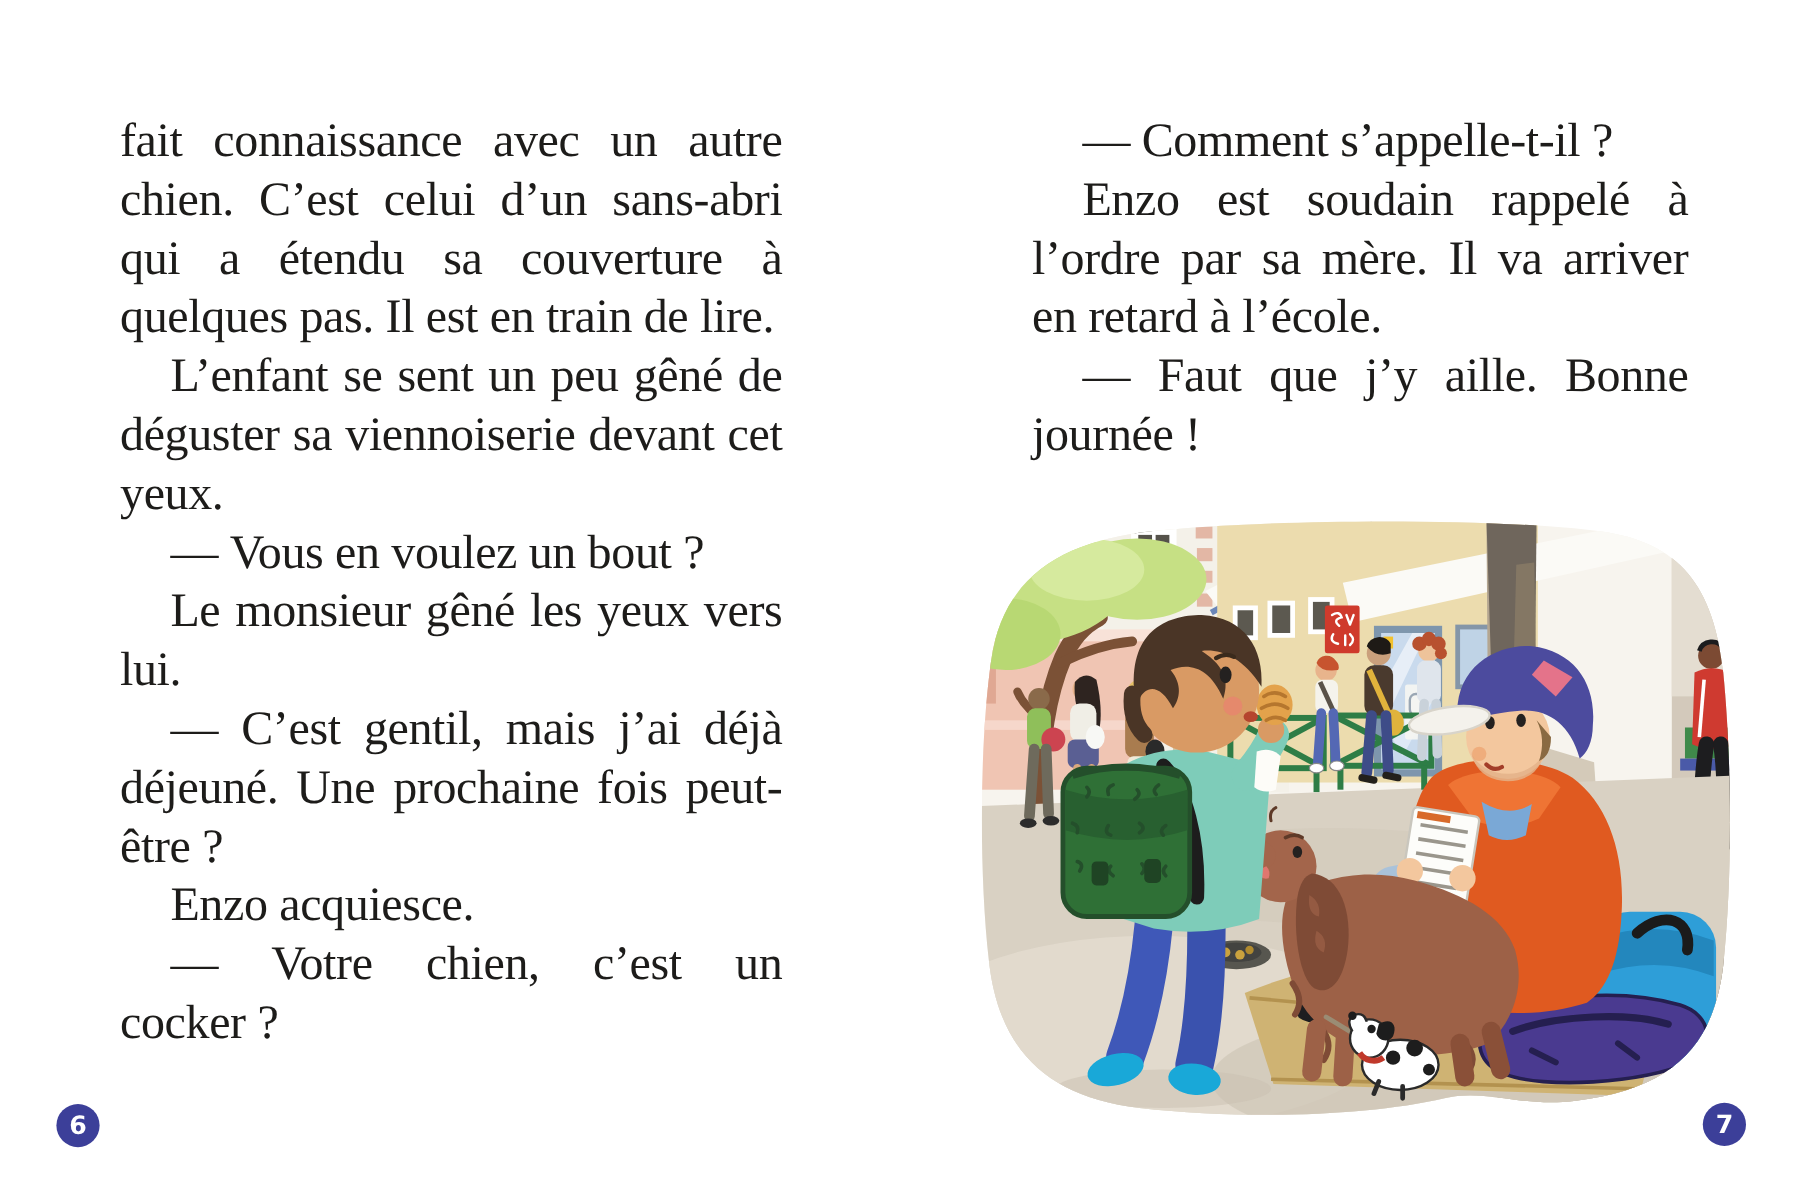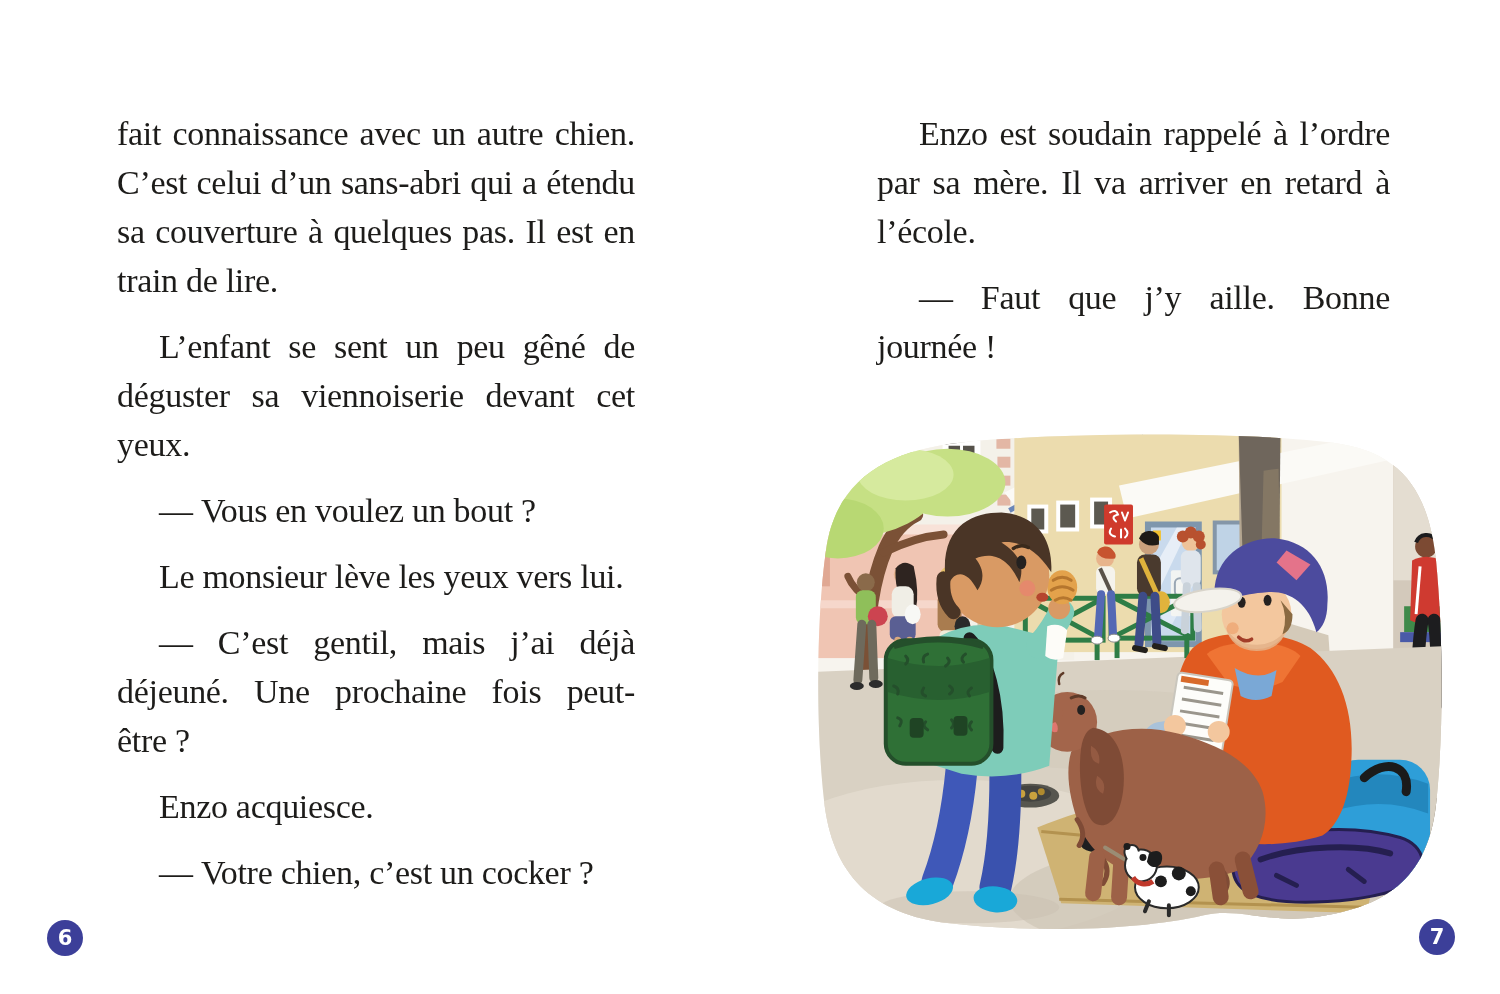--- a/index.html
+++ b/index.html
@@ -1,46 +1,47 @@
 <!DOCTYPE html>
 <html><head>
 <meta charset="utf-8">
 <style>
   html,body{margin:0;padding:0;background:#ffffff;}
   .spread{position:relative;width:1500px;height:994px;background:#ffffff;overflow:hidden;
           font-family:"Liberation Serif","DejaVu Serif",serif;}
   .text-col{position:absolute;top:92px;color:#1d1c1a;}
-  .text-col p{margin:17px;font-size:34px;line-height:49px;text-align:justify;
+  .text-col p{margin:0;font-size:40px;line-height:49px;text-align:justify;
               text-indent:42px;letter-spacing:-0.3px;}
   .text-col.left{left:100px;width:552px;}
   .text-col.left p:first-child{text-indent:0;}
   .text-col.right{left:860px;width:547px;}
   .illustration-wrap{position:absolute;left:810px;top:430px;width:638px;height:508px;}
   .page-circle{position:absolute;width:36px;height:36px;border-radius:50%;background:#3c3f99;
                color:#ffffff;display:flex;align-items:center;justify-content:center;
                font-family:"DejaVu Sans","Liberation Sans",sans-serif;font-size:21px;font-weight:bold;}
   .page-circle.left{left:47px;top:920px;}
   .page-circle.right{left:1419px;top:919px;}
 </style>
 </head>
 <body>
 
 <div class="spread">
 
   <div class="text-col left">
     <p>fait connaissance avec un autre chien. C’est celui d’un sans-abri qui a étendu sa couverture à quelques pas. Il est en train de lire.</p>
     <p>L’enfant se sent un peu gêné de déguster sa viennoiserie devant cet yeux.</p>
     <p>—&nbsp;Vous en voulez un bout&nbsp;?</p>
-    <p>Le monsieur lève les yeux vers lui.</p>
+    <p>Le monsieur gêné les yeux vers lui.</p>
     <p>—&nbsp;C’est gentil, mais j’ai déjà déjeuné. Une prochaine fois peut-être&nbsp;?</p>
     <p>Enzo acquiesce.</p>
     <p>—&nbsp;Votre chien, c’est un cocker&nbsp;?</p>
   </div>
 
   <div class="text-col right">
+    <p>—&nbsp;Comment s’appelle-t-il&nbsp;?</p>
     <p>Enzo est soudain rappelé à l’ordre par sa mère. Il va arriver en retard à l’école.</p>
     <p>—&nbsp;Faut que j’y aille. Bonne journée&nbsp;!</p>
   </div>
 
   <div class="illustration-wrap">
     <svg width="638" height="508" viewBox="0 0 640 508" role="img" aria-label="Dans la rue, Enzo, cartable vert sur le dos, tend sa viennoiserie à un homme sans-abri assis contre un mur avec son cocker marron, un chiot dalmatien, une coupelle de pièces et ses sacs">
       <defs>
         <clipPath id="blob">
           <path d="M150,12 C240,2 430,0 525,12 C592,21 620,58 628,130 C635,200 636,300 628,375
                    C620,443 585,478 505,488 C460,494 430,478 395,486 C330,501 230,504 140,494

